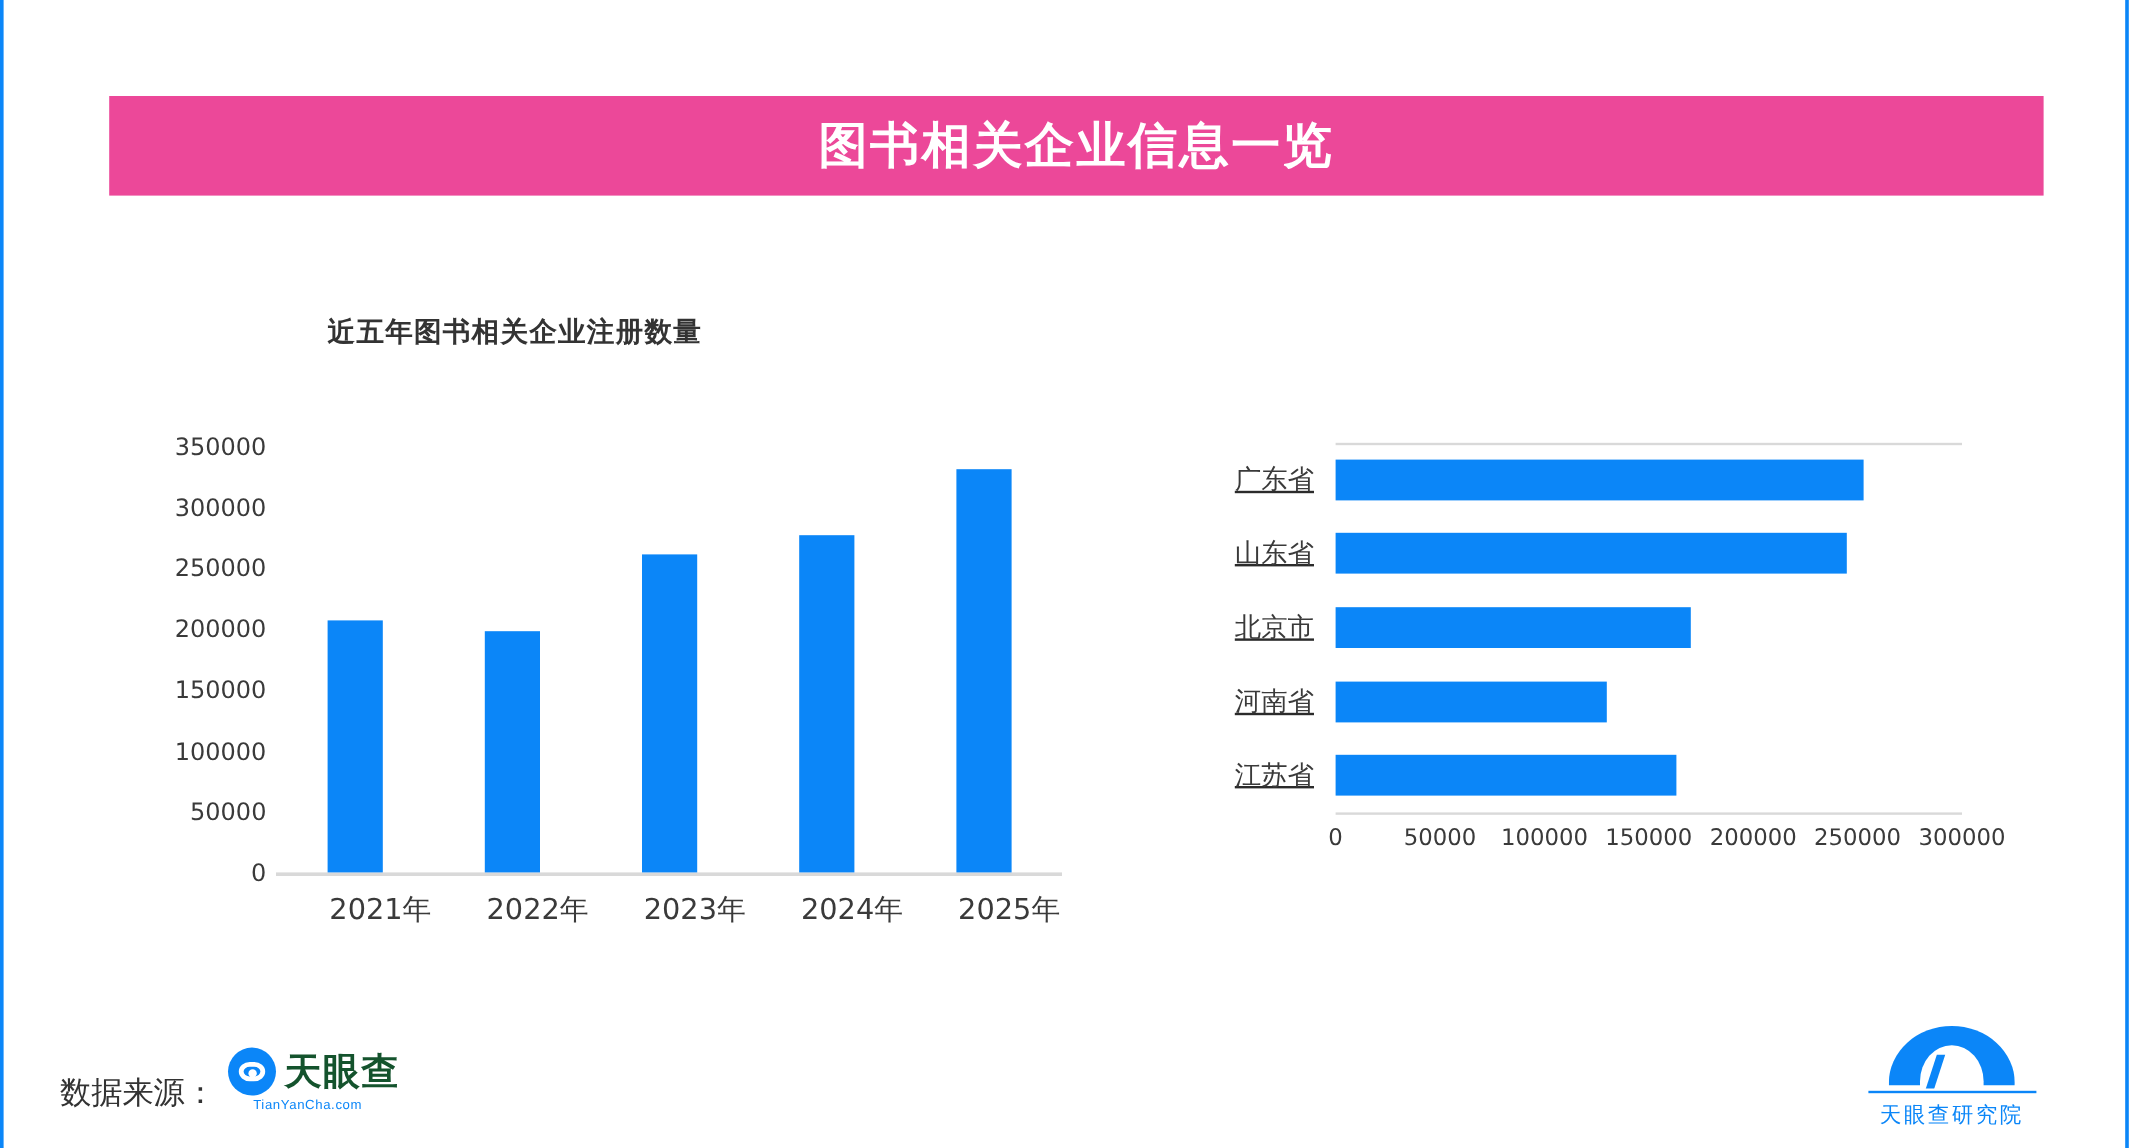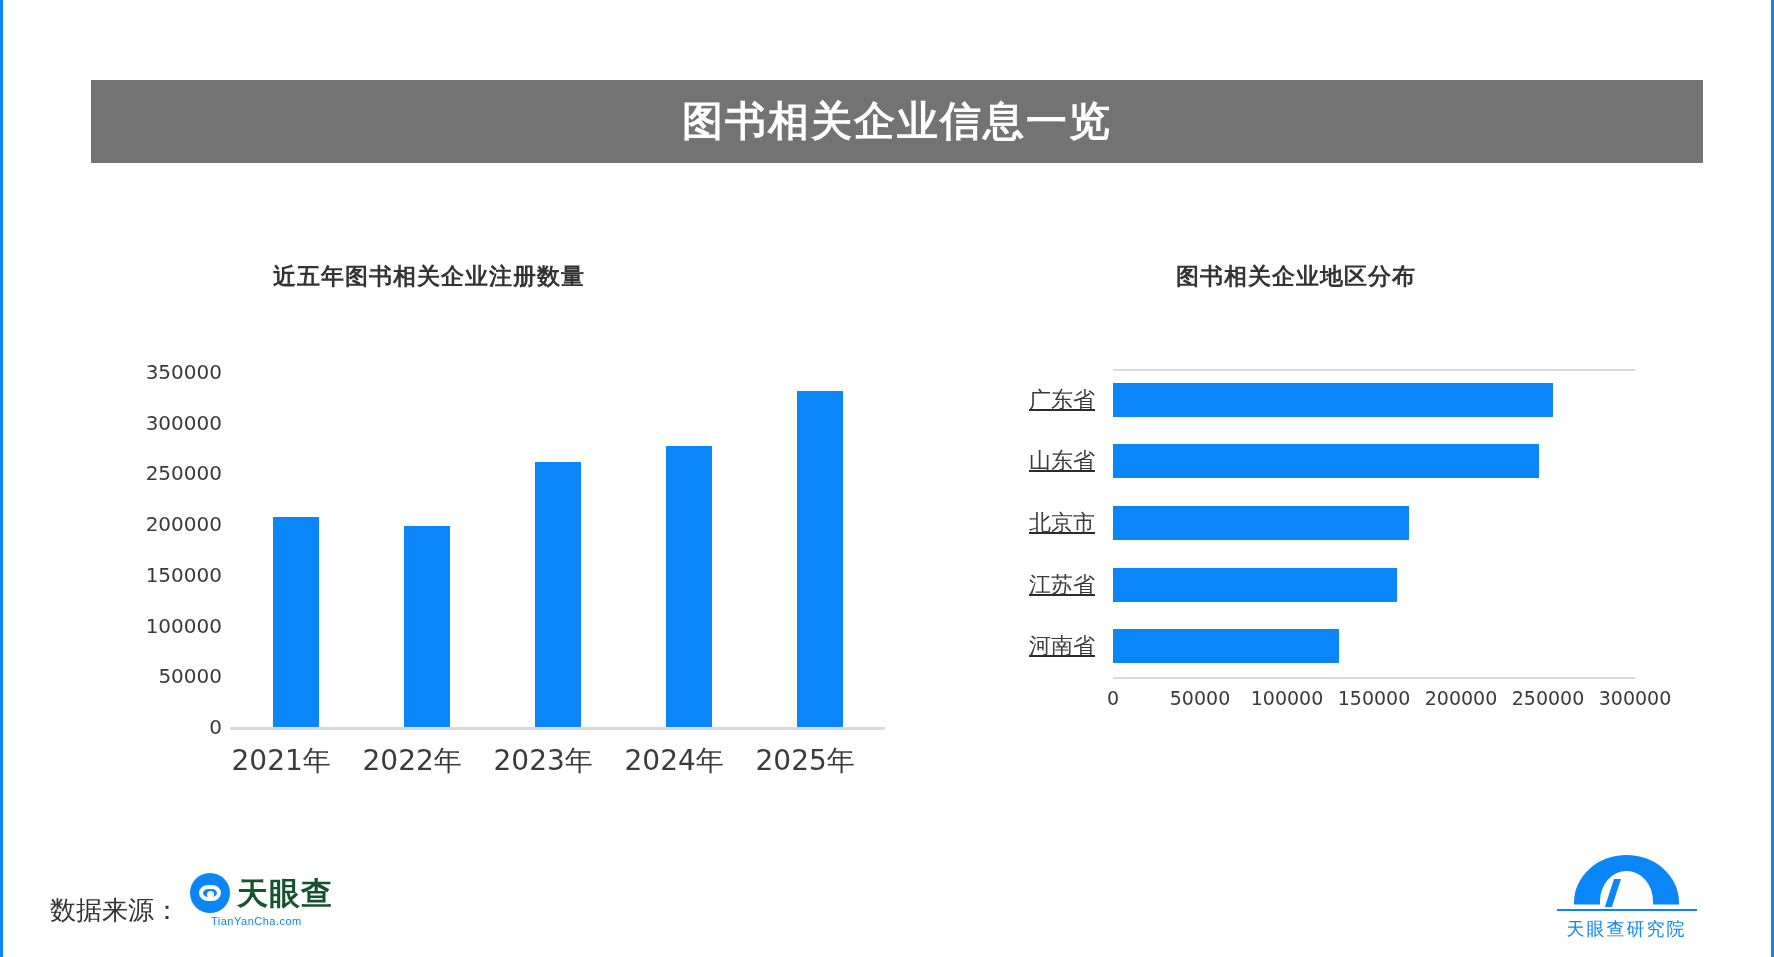--- a/index.html
+++ b/index.html
@@ -12,21 +12,21 @@
     position:relative;
   }
   .page{
     position:absolute;left:0;top:0;width:1774px;height:957px;
     background:#ffffff;
     box-sizing:border-box;
   }
   
   .banner{
     position:absolute;left:91px;top:80px;width:1612px;height:83px;
-    background:#737373;
+    background:#ec4899;
     display:flex;align-items:center;justify-content:center;
   }
   .banner-text{
     color:#ffffff;font-size:41px;font-weight:bold;letter-spacing:2px;
     font-family:"DejaVu Sans","Liberation Sans",sans-serif;
   }
   
   .chart-title{
     position:absolute;font-size:23px;font-weight:bold;color:#333333;
     font-family:"DejaVu Sans","Liberation Sans",sans-serif;
@@ -54,21 +54,21 @@
   }
   .v-barwrap{
     width:128px;height:100%;display:flex;align-items:flex-end;justify-content:center;
   }
   .v-bar{width:46px;background:#0b86f8;}
   .v-xlabels{
     position:absolute;left:100px;top:380px;width:655px;
     display:flex;justify-content:space-around;
   }
   .v-xlabel{
-    width:128px;text-align:left;font-size:28px;color:#3a3a3a;
+    width:128px;text-align:right;font-size:24px;color:#3a3a3a;
     font-family:"DejaVu Sans","Liberation Sans",sans-serif;
   }
 
   
   .hchart{
     position:absolute;left:985px;top:355px;width:700px;height:400px;
   }
   .h-topline{
     position:absolute;left:128px;top:14px;width:522px;height:2px;background:#d9d9d9;
   }
@@ -205,44 +205,43 @@
       </div>
     <div class="v-xlabels" id="v-xlabels">
         <div class="v-xlabel">2021年</div>
         <div class="v-xlabel">2022年</div>
         <div class="v-xlabel">2023年</div>
         <div class="v-xlabel">2024年</div>
         <div class="v-xlabel">2025年</div>
       </div>
   </div>
 
-  <div class="chart-title" id="right-title">图书相关企业地区分布</div>
 
   <div class="hchart">
     <div class="h-topline"></div>
     <div class="h-rows" id="h-rows">
         <div class="h-row">
           <div class="h-label">广东省</div>
           <div class="h-bar" style="width: 440.22px; background: rgb(11, 134, 248);"></div>
         </div>
         <div class="h-row">
           <div class="h-label">山东省</div>
           <div class="h-bar" style="width: 426.3px; background: rgb(11, 134, 248);"></div>
         </div>
         <div class="h-row">
           <div class="h-label">北京市</div>
           <div class="h-bar" style="width: 295.8px; background: rgb(11, 134, 248);"></div>
         </div>
         <div class="h-row">
+          <div class="h-label">河南省</div>
+          <div class="h-bar" style="width: 226.2px; background: rgb(11, 134, 248);"></div>
+        </div>
+        <div class="h-row">
           <div class="h-label">江苏省</div>
           <div class="h-bar" style="width: 283.62px; background: rgb(11, 134, 248);"></div>
-        </div>
-        <div class="h-row">
-          <div class="h-label">河南省</div>
-          <div class="h-bar" style="width: 226.2px; background: rgb(11, 134, 248);"></div>
         </div>
       </div>
     <div class="h-baseline"></div>
     <div class="h-xlabels" id="h-xlabels">
         <div class="h-xtick" style="left: 0px;">0</div>
         <div class="h-xtick" style="left: 87px;">50000</div>
         <div class="h-xtick" style="left: 174px;">100000</div>
         <div class="h-xtick" style="left: 261px;">150000</div>
         <div class="h-xtick" style="left: 348px;">200000</div>
         <div class="h-xtick" style="left: 435px;">250000</div>

